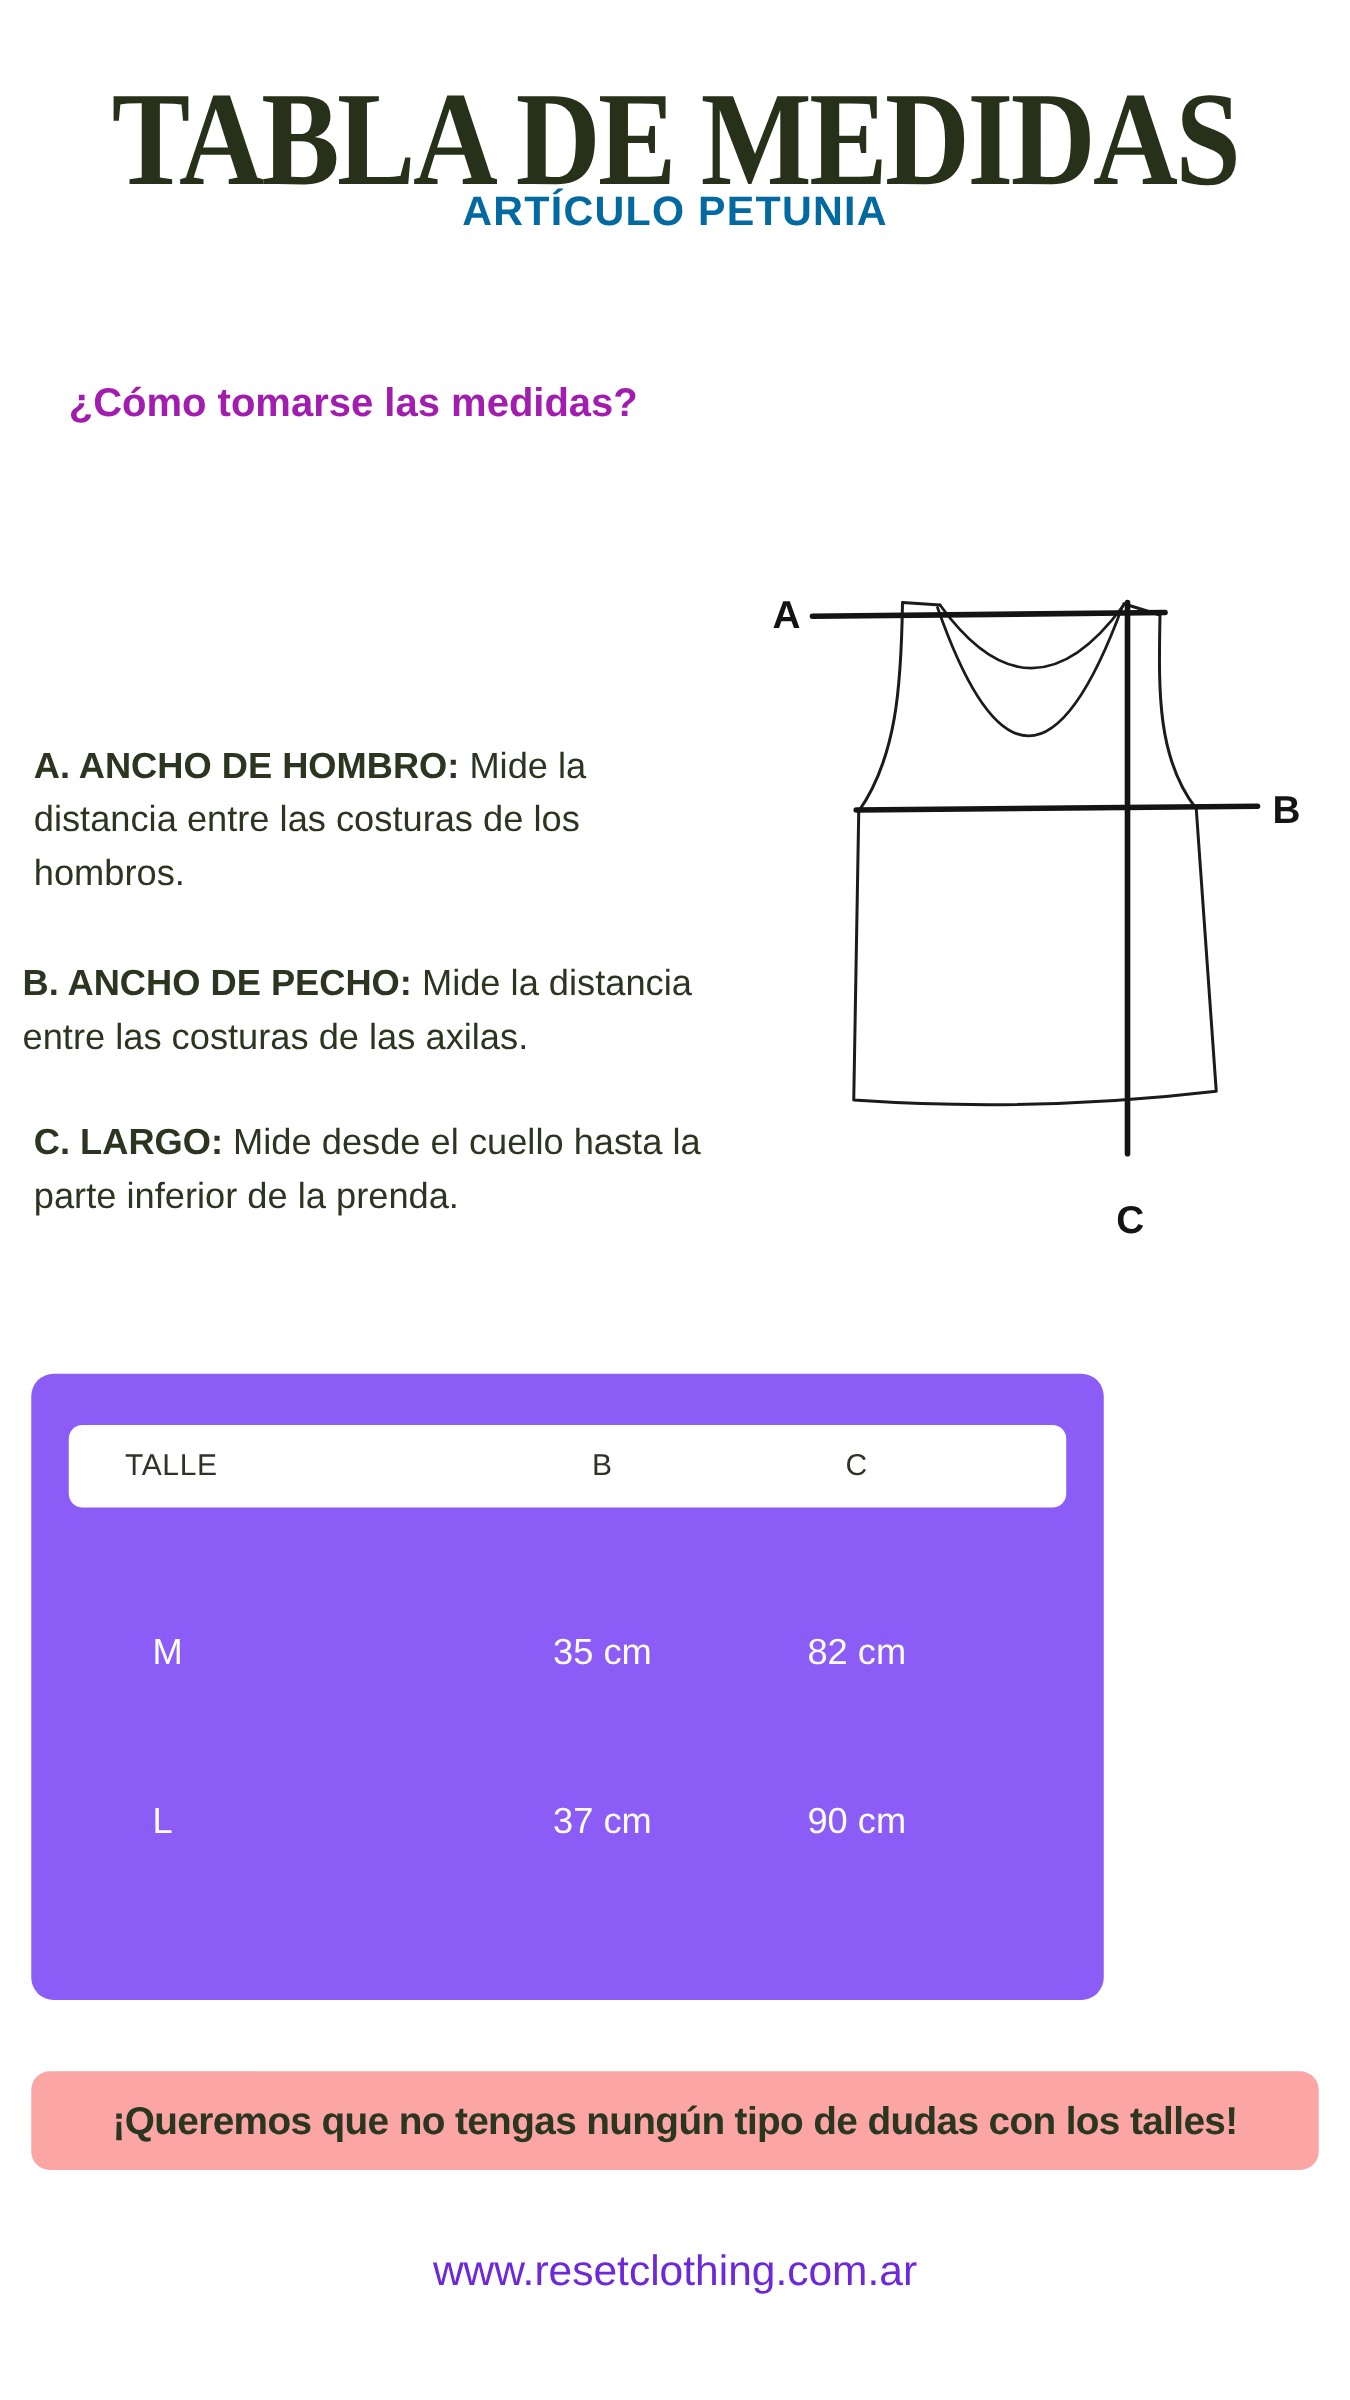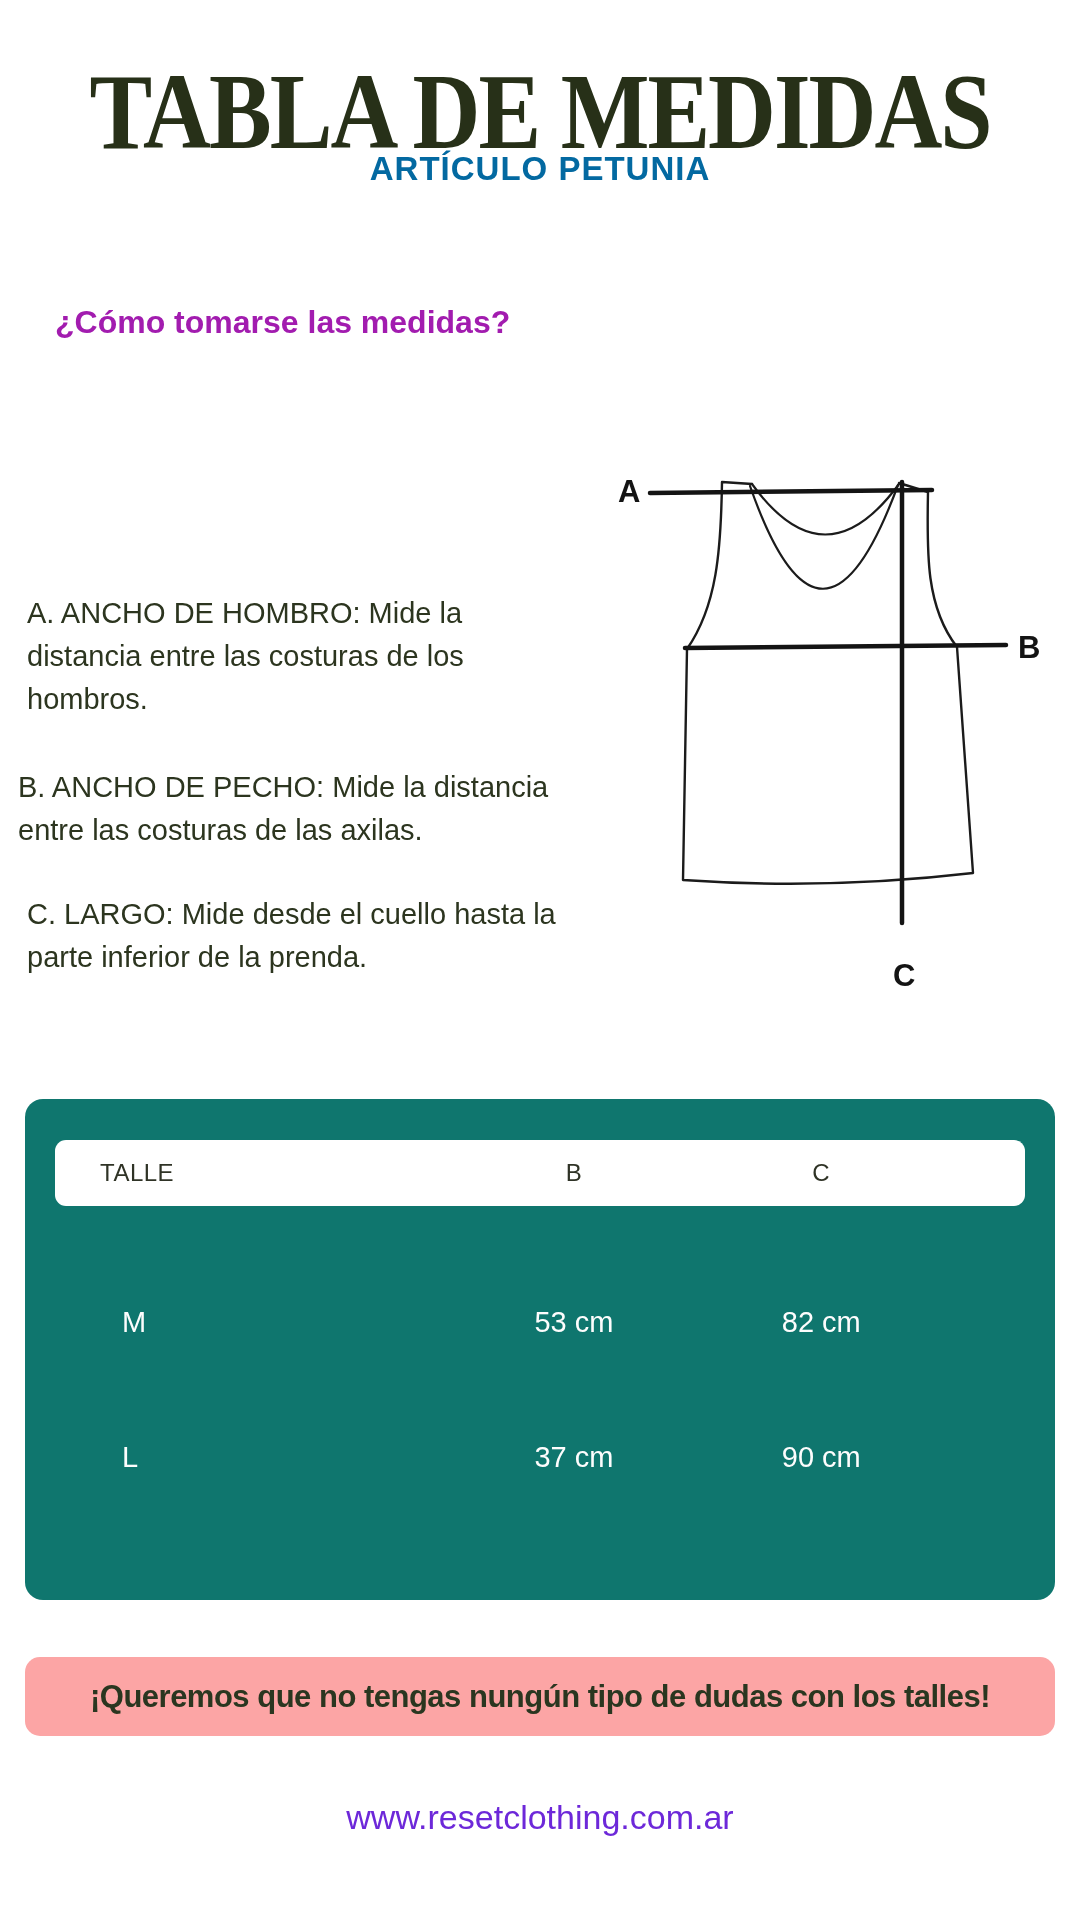--- a/index.html
+++ b/index.html
@@ -49,21 +49,21 @@
     color: #a21caf;
   }
 
   
   .instr {
     position: absolute;
     color: #2c351f;
     font-size: 29px;
     line-height: 1.48;
   }
-  .instr b { font-weight: 400; color: #2c351f; }
+  .instr b { font-weight: 700; color: #2c351f; }
   .instr-a { top: 592px; left: 27px;  width: 512px; }
   .instr-b { top: 766px; left: 18px;  width: 586px; }
   .instr-c { top: 893px; left: 27px;  width: 545px; }
 
   
   .diagram {
     position: absolute;
     top: 440px; left: 600px;
     width: 460px; height: 560px;
   }
@@ -71,22 +71,22 @@
     font-family: "Liberation Sans", sans-serif;
     font-size: 31px;
     font-weight: 600;
     fill: #141414;
   }
 
   
   .table-box {
     position: absolute;
     top: 1099px; left: 25px;
-    width: 1030px; height: 501px;
-    background: #0f766e;
+    width: 858px; height: 501px;
+    background: #8b5cf6;
     border-radius: 18px;
   }
   .thead {
     position: absolute;
     top: 41px; left: 30px; right: 30px;
     height: 66px;
     background: #ffffff;
     border-radius: 11px;
     display: grid;
     grid-template-columns: 40% 27% 24% 9%;
@@ -173,21 +173,21 @@
 
   <div class="table-box">
     <div class="thead">
       <div class="c1">TALLE</div>
       <div class="cell-center">B</div>
       <div class="cell-center">C</div>
       <div></div>
     </div>
     <div class="trow row-m">
       <div class="c1">M</div>
-      <div class="cell-center">53 cm</div>
+      <div class="cell-center">35 cm</div>
       <div class="cell-center">82 cm</div>
       <div></div>
     </div>
     <div class="trow row-l">
       <div class="c1">L</div>
       <div class="cell-center">37 cm</div>
       <div class="cell-center">90 cm</div>
       <div></div>
     </div>
   </div>

